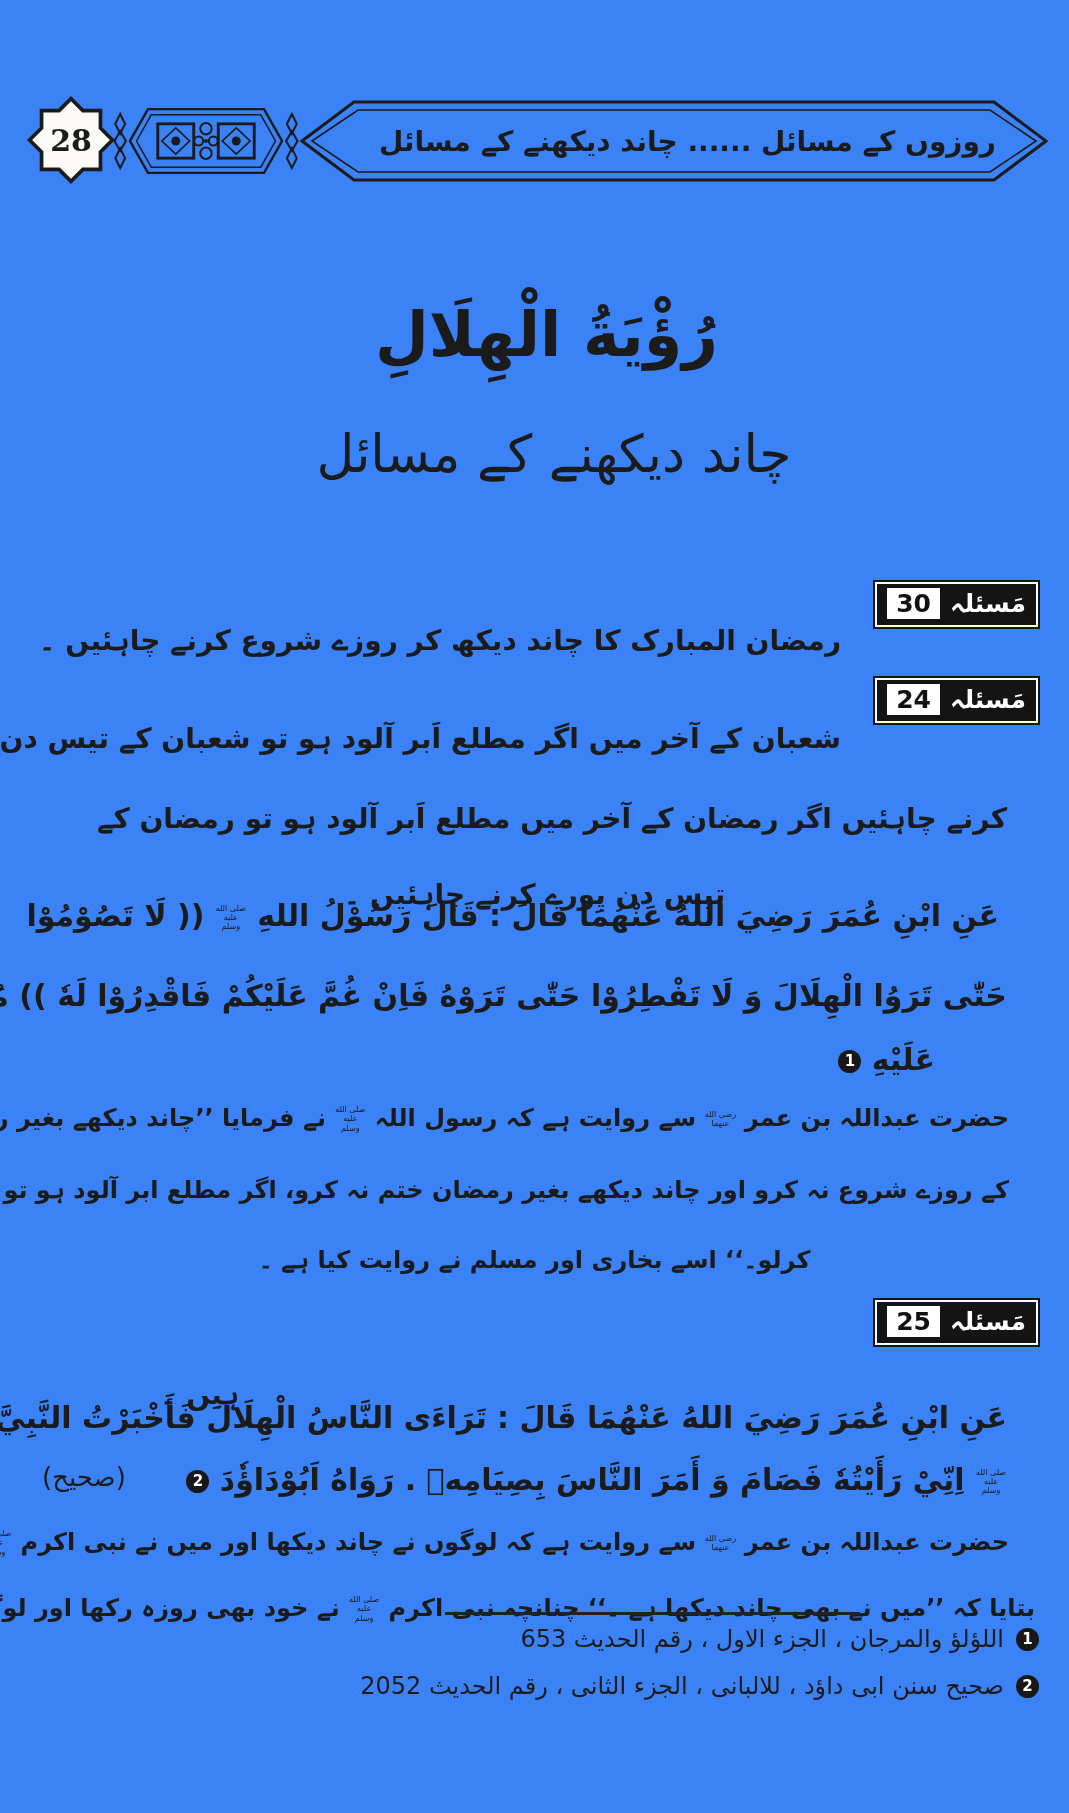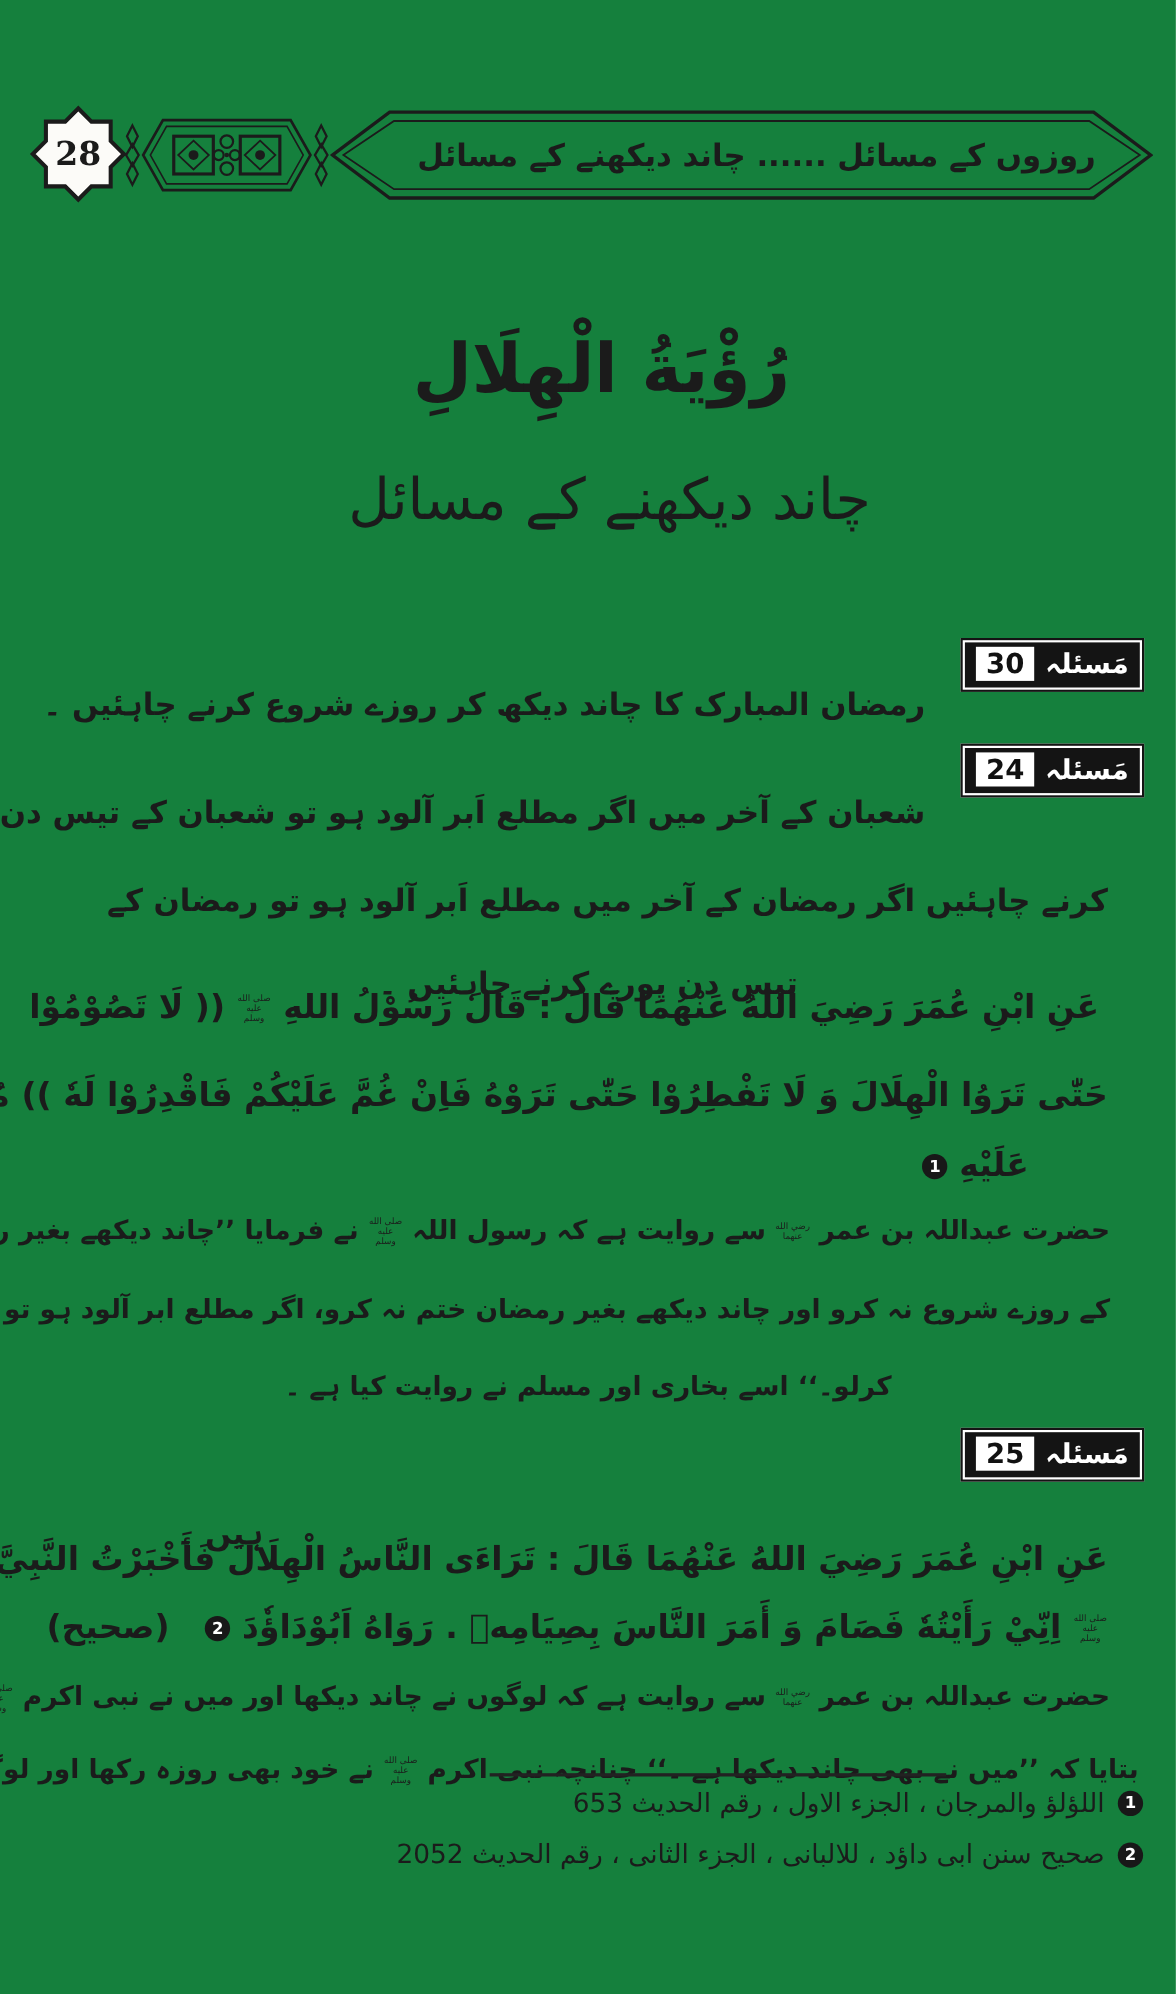--- a/index.html
+++ b/index.html
@@ -1,18 +1,18 @@
 <!DOCTYPE html>
 <html lang="ur" dir="rtl"><head>
 <meta charset="utf-8">
 <style>
   html,body{margin:0;padding:0;background:#e8e6e0;}
   .page{
     position:relative;width:1069px;height:1813px;margin:0 auto;
-    background:#15803d;color:#1b1b1b;overflow:hidden;
+    background:#3b82f6;color:#1b1b1b;overflow:hidden;
     font-family:"DejaVu Sans",sans-serif;direction:rtl;
   }
   .abs{position:absolute;}
   .line{white-space:nowrap;}
   .center{left:0;right:0;text-align:center;}
 
   
   .star-wrap{left:25px;top:94px;width:92px;height:92px;}
   .star-wrap svg{display:block;}
   .page-num{
@@ -49,21 +49,21 @@
   }
 
   
   .fnref{
     display:inline-block;width:23px;height:23px;border-radius:50%;
     background:#181818;color:#fff;font-size:15px;line-height:23px;
     text-align:center;vertical-align:middle;font-weight:bold;direction:ltr;
     font-family:"DejaVu Sans",sans-serif;
   }
 
-  .grade{font-size:30px;font-weight:bold;}
+  .grade{font-size:26px;font-weight:normal;}
 
   .fn-sep{left:445px;width:415px;top:1612px;border-top:3px solid #222;height:0;}
   .fn-row{right:30px;display:flex;align-items:center;gap:12px;font-size:24px;}
 </style>
 </head>
 <body>
 
 <div class="page">
 
   <div class="abs star-wrap">

